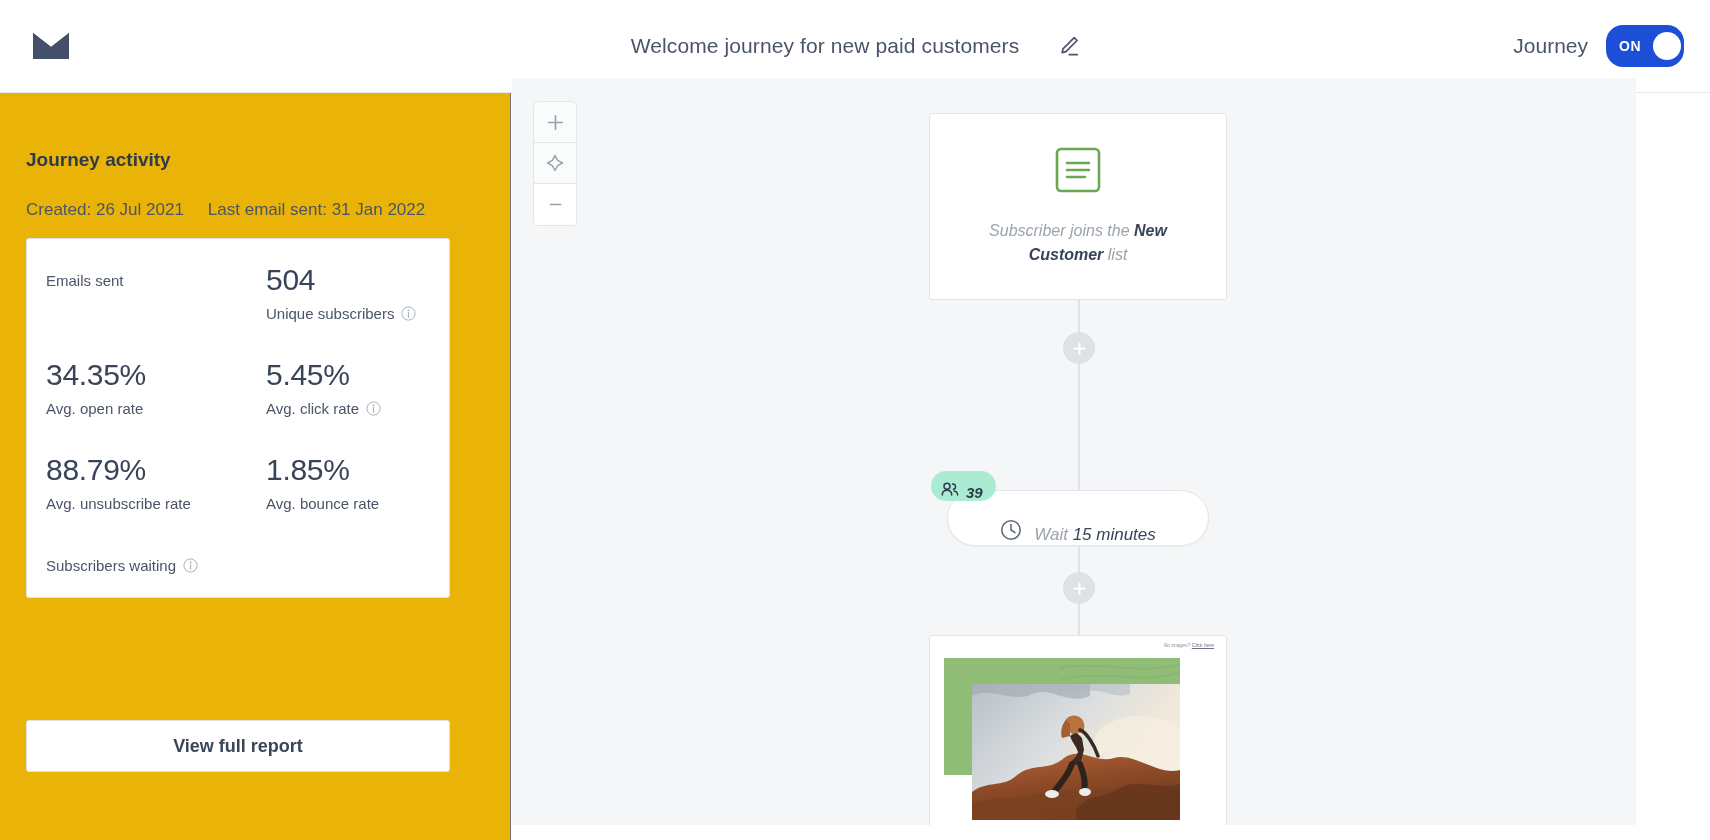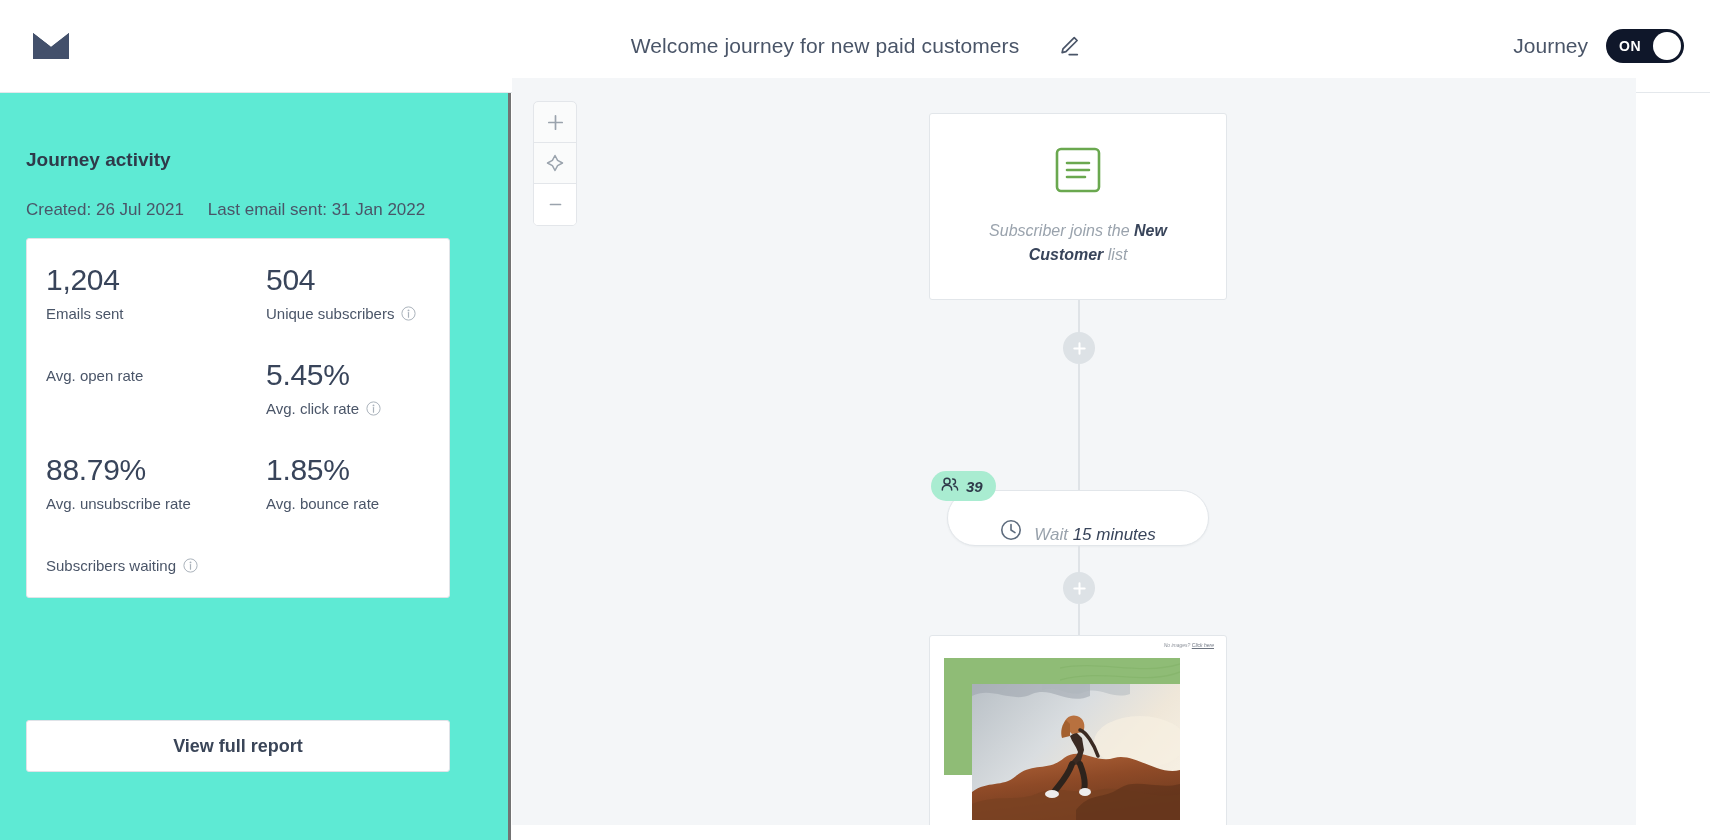--- a/index.html
+++ b/index.html
@@ -44,42 +44,42 @@
   }
   .journey-title { font-size: 21px; color: #4a5568; letter-spacing: .1px; }
   .edit-icon { width: 22px; height: 22px; cursor: pointer; display: block; }
   .header-right {
     position: absolute; right: 26px; top: 50%;
     transform: translateY(-50%);
     display: flex; align-items: center; gap: 18px;
   }
   .journey-word { font-size: 21px; color: #4a5568; }
   .toggle {
-    width: 78px; height: 34px; border-radius: 17px;
-    background: #0f172a;
+    width: 78px; height: 42px; border-radius: 17px;
+    background: #1d4ed8;
     position: relative; cursor: pointer;
     display: flex; align-items: center;
   }
   .toggle-text {
     position: absolute; left: 13px;
     font-size: 14px; font-weight: bold; color: #ffffff;
     letter-spacing: .6px;
   }
   .toggle-knob {
     position: absolute; right: 3px;
     width: 28px; height: 28px; border-radius: 50%;
     background: #ffffff;
   }
 
   
   .left-panel {
     position: absolute; top: 93px; left: 0;
     width: 511px; height: 747px;
-    background: #5eead4;
-    border-right: 3px solid #737373;
+    background: #eab308;
+    border-right: 1px solid #737373;
   }
   .panel-title {
     position: absolute; left: 26px; top: 56px;
     font-size: 19px; font-weight: bold; color: #2f3a4a;
   }
   .panel-dates {
     position: absolute; left: 26px; top: 107px;
     font-size: 17px; color: #4a5568;
     display: flex; gap: 24px;
   }
@@ -189,21 +189,21 @@
     display: flex; align-items: flex-end; justify-content: center;
     gap: 12px; cursor: pointer;
     box-shadow: 0 1px 2px rgba(40,50,60,.05);
   }
   .wait-text { font-size: 17px; color: #9aa3ad; }
   .wait-text b { color: #38445a; font-weight: normal; }
   .subs-badge {
     position: absolute; left: -16px; top: -19px;
     height: 30px; padding: 0 13px 0 10px;
     background: #a9ecd1; border-radius: 15px;
-    display: flex; align-items: center; gap: 7px;
+    display: flex; align-items: flex-end; gap: 7px;
     z-index: 2;
   }
   .subs-count { font-size: 15px; font-weight: bold; color: #2f3a4a; }
 
   .email-card {
     position: absolute; left: 0; top: 557px;
     width: 298px;
     background: #ffffff;
     border: 1px solid #e2e6ea;
     border-radius: 3px;
@@ -282,41 +282,41 @@
 
     <div class="panel-dates">
       <span>Created: 26 Jul 2021</span>
       <span>Last email sent: 31 Jan 2022</span>
     </div>
 
     <div class="stats-card">
       <div class="stats-grid">
 
         <div>
-          <div class="stat-value">1,204</div>
           <div class="stat-label">
             <span>Emails sent</span>
           </div>
         </div>
 
         <div>
           <div class="stat-value">504</div>
           <div class="stat-label">
             <span>Unique subscribers</span>
             <span class="info-icon">
               <svg width="15" height="15" viewBox="0 0 15 15" aria-hidden="true">
                 <circle cx="7.5" cy="7.5" r="6.6" fill="none" stroke="#aab2bb" stroke-width="1"></circle>
                 <circle cx="7.5" cy="4.4" r=".95" fill="#aab2bb"></circle>
                 <path d="M7.5 6.6 L7.5 11.2" stroke="#aab2bb" stroke-width="1.2" stroke-linecap="round"></path>
               </svg>
             </span>
           </div>
         </div>
 
         <div>
+          <div class="stat-value">34.35%</div>
           <div class="stat-label">
             <span>Avg. open rate</span>
           </div>
         </div>
 
         <div>
           <div class="stat-value">5.45%</div>
           <div class="stat-label">
             <span>Avg. click rate</span>
             <span class="info-icon">

